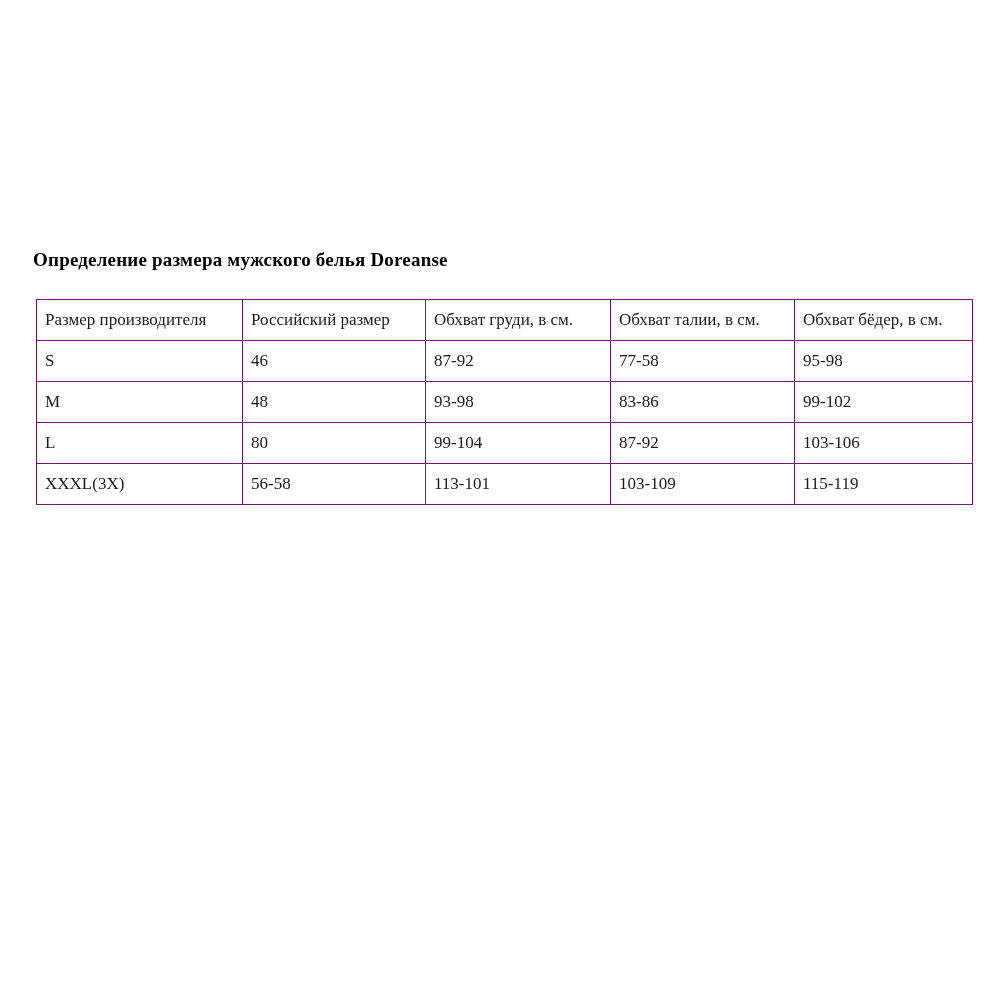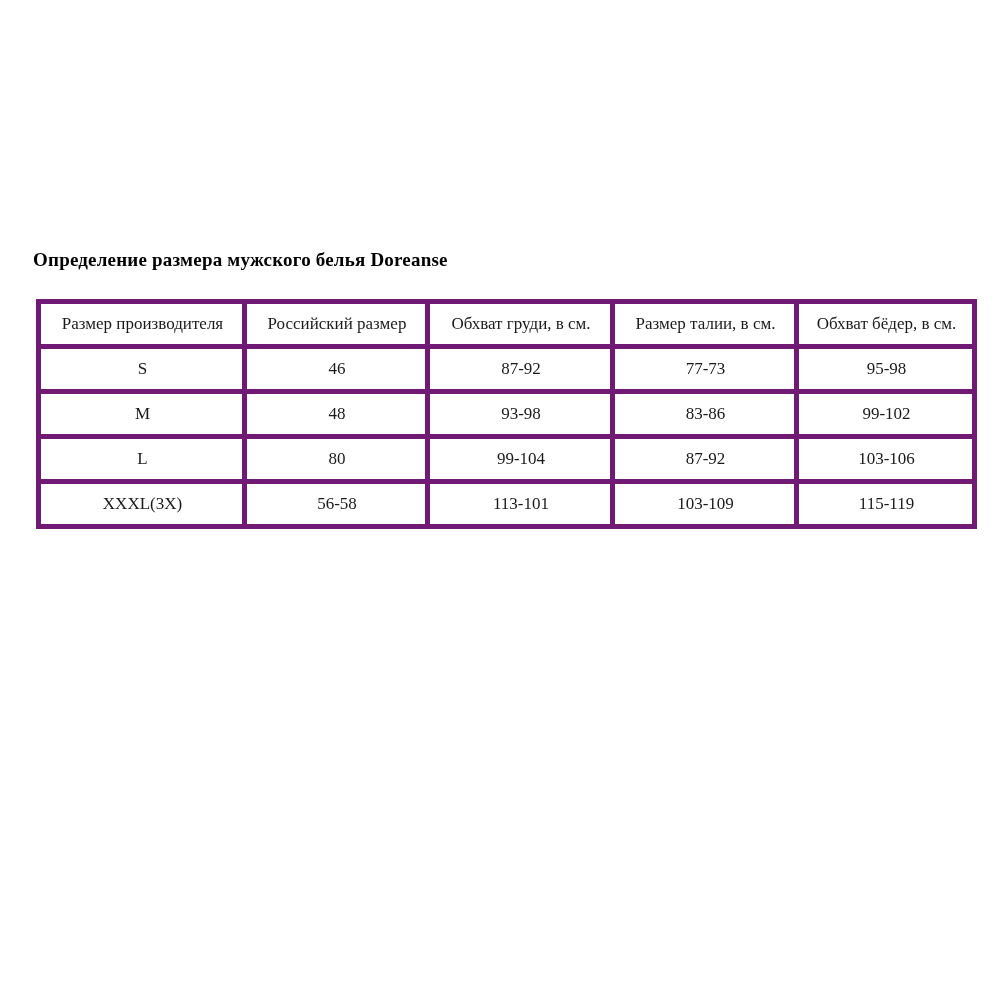--- a/index.html
+++ b/index.html
@@ -33,24 +33,24 @@
     position: absolute;
     left: 36px;
     top: 299px;
     width: 936px;
     border-collapse: collapse;
     table-layout: fixed;
     font-size: 17px;
   }
   table.size-table th,
   table.size-table td {
-    border: 5px solid #701a75;
+    border: 1px solid #701a75;
     height: 40px;
     padding: 0 6px 0 8px;
-    text-align: center;
+    text-align: left;
     vertical-align: middle;
     font-weight: normal;
     white-space: nowrap;
     overflow: hidden;
     margin-left: 28px;
   }
   col.c1 { width: 206px; }
   col.c2 { width: 183px; }
   col.c3 { width: 185px; }
   col.c4 { width: 184px; }
@@ -69,30 +69,30 @@
         <col class="c2">
         <col class="c3">
         <col class="c4">
         <col class="c5">
     </colgroup>
     <thead>
       <tr>
         <th>Размер производителя</th>
         <th>Российский размер</th>
         <th>Обхват груди, в см.</th>
-        <th>Размер талии, в см.</th>
+        <th>Обхват талии, в см.</th>
         <th>Обхват бёдер, в см.</th>
       </tr>
     </thead>
     <tbody id="size-table-body">
         <tr>
           <td>S</td>
           <td>46</td>
           <td>87-92</td>
-          <td>77-73</td>
+          <td>77-58</td>
           <td>95-98</td>
         </tr>
         <tr>
           <td>M</td>
           <td>48</td>
           <td>93-98</td>
           <td>83-86</td>
           <td>99-102</td>
         </tr>
         <tr>

